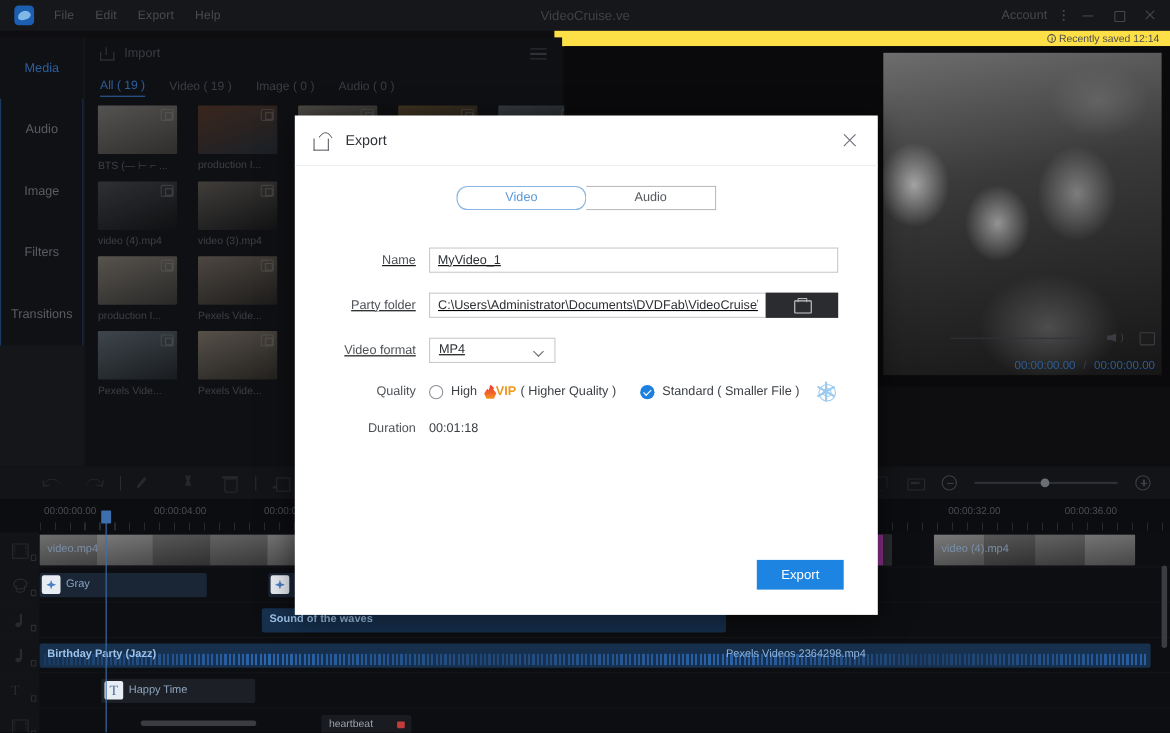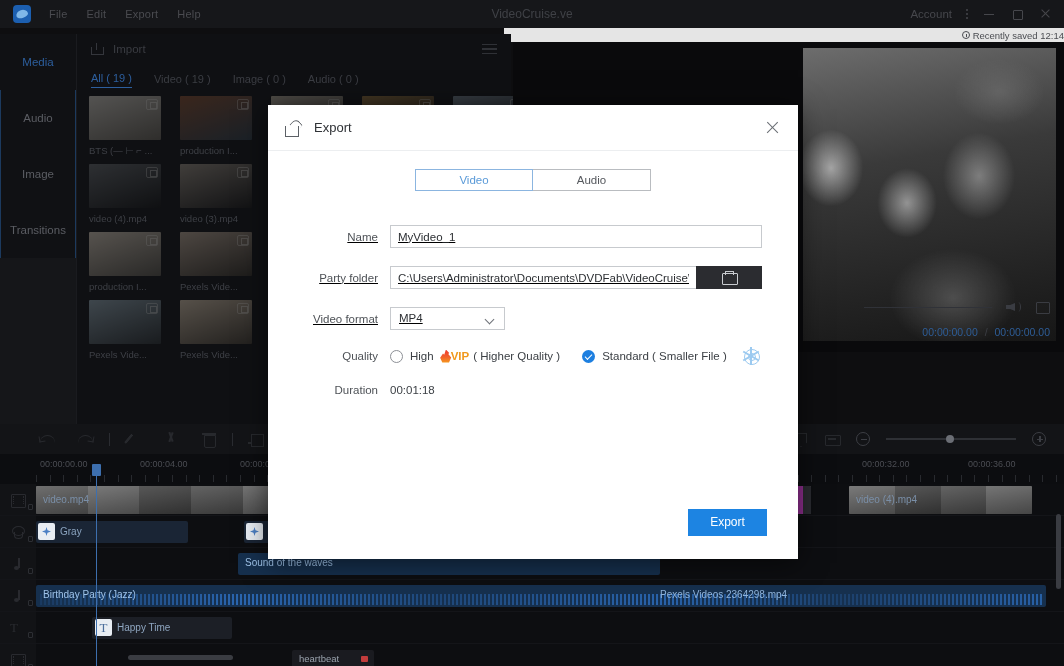--- a/index.html
+++ b/index.html
@@ -46,22 +46,22 @@
 
   .app-title {
     position: absolute; left: 0; top: 0; width: 1064px; height: 28px;
     line-height: 28px; text-align: center; font-size: 12px; color: #3f4146;
     pointer-events: none;
   }
 
   
   .savestrip {
     position: absolute; right: 0; top: 28px; width: 560px; height: 14px;
-    display: flex; align-items: center; justify-content: flex-end; 
-    background: #e5e5e5;
+    display: flex; align-items: center; justify-content: flex-end; padding-right: 10px;
+    background: #fde047;
   }
   .savestrip span { font-size: 9.5px; color: #4b4d52; }
   .clock-ic {
     width: 8px; height: 8px; border: 1px solid #4b4d52; border-radius: 50%;
     margin-right: 3px; position: relative;
   }
   .clock-ic::after { content:""; position:absolute; left:3px; top:1.5px; width:1px; height:3px; background:#4b4d52;}
 
   
   .leftnav {
@@ -211,21 +211,21 @@
   .clip { position:absolute; top:2px; height:28px; border-radius:1px; overflow:hidden; }
   .clip .clabel { position:absolute; left:7px; top:8px; font-size:10px; color:#7a8fa8; white-space:nowrap; }
   .vclip { background:#2b2c30; }
   .vclip .strip { position:absolute; inset:0; display:flex; }
   .vclip .strip i { flex:1; height:100%; display:block; }
   .fxclip { background:#1a2535; height:22px; top:5px; border-radius:2px; }
   .fxclip .fxic { position:absolute; left:2px; top:2px; width:17px; height:17px; background:#e8edf3; border-radius:2px; }
   .fxclip .fxic::after{content:"";position:absolute;left:4px;top:4px;width:9px;height:9px;background:#4b7fc4;clip-path:polygon(50% 0,61% 35%,100% 50%,61% 65%,50% 100%,39% 65%,0 50%,39% 35%);}
   .fxclip .clabel { left:24px; top:5px; color:#8aa3bf; }
   .aclip { background:#16304e; height:22px; top:5px; border-radius:2px; }
-  .aclip .clabel { top:4px; color:#9ec2e8; }
+  .aclip .clabel { top:4px; color:#9ec2e8;font-weight:bold; }
   .wave { position:absolute; left:4px; right:4px; bottom:2px; height:11px;
     background: repeating-linear-gradient(to right, #2e6fc0 0 2px, transparent 2px 4px);
     -webkit-mask-image: linear-gradient(to right, rgba(0,0,0,.2) 0%, rgba(0,0,0,1) 20%, rgba(0,0,0,.45) 40%, rgba(0,0,0,.95) 62%, rgba(0,0,0,.3) 80%, rgba(0,0,0,.9) 100%);
     mask-image: linear-gradient(to right, rgba(0,0,0,.2) 0%, rgba(0,0,0,1) 20%, rgba(0,0,0,.45) 40%, rgba(0,0,0,.95) 62%, rgba(0,0,0,.3) 80%, rgba(0,0,0,.9) 100%);
     opacity:.85;}
   .tclip { background:#1c1f26; height:22px; top:5px; border-radius:2px; }
   .tclip .tic { position:absolute; left:3px; top:2px; width:17px; height:17px; background:#e8edf3; border-radius:2px;
     color:#4b6e9c; font-family:"Liberation Serif",serif; font-size:13px; text-align:center; line-height:17px;}
   .tclip .clabel { left:25px; top:5px; color:#8fa6c0; }
   .hbclip { background:#1a1b20; height:18px; top:6px; border-radius:2px; }
@@ -250,21 +250,21 @@
   .dlg-title { font-size: 13px; color: #2f3236; }
   .dlg-close { margin-left:auto; width:18px; height:18px; position:relative; cursor:pointer; }
   .dlg-close::before, .dlg-close::after { content:""; position:absolute; left:1px; top:8px; width:15px; height:1.2px; background:#6a6e74;}
   .dlg-close::before{transform:rotate(45deg);} .dlg-close::after{transform:rotate(-45deg);}
 
   .segs { display:flex; justify-content:center; margin-top: 18px; }
   .seg {
     width: 118px; height: 22px; line-height: 20px; text-align:center;
     font-size: 11.5px; border:1px solid #b9bcc0; color:#55585d; background:#fff; cursor:pointer;
   }
-  .seg.active { border-color:#8bb5e0; color:#5a9ad8; border-right:1px solid #8bb5e0; }
+  .seg.active { border-color:#8bb5e0; color:#5a9ad8; border-right:1px solid #8bb5e0;border-radius:10px; }
   .seg + .seg { border-left: none; }
 
   .form { margin-top: 34px; padding: 0 0 0 0; }
   .frow { display:flex; align-items:center; margin-bottom: 18px; text-decoration: underline; }
   .flabel { width: 122px; text-align:right; font-size: 11.5px; color: #4e5257; padding-right: 12px; }
   .finput {
     width: 372px; height: 23px; border:1px solid #c7cace; background:#fff;
     font-size: 11.5px; color:#2c2f33; padding: 0 7px; line-height:21px; outline:none;
     font-family:"Liberation Sans", sans-serif;
   }
@@ -357,20 +357,23 @@
   <div class="leftnav">
     <div class="nav-item active">
       <span>Media</span>
     </div>
     <div class="nav-rest">
       <div class="nav-item">
         <span>Audio</span>
       </div>
       <div class="nav-item">
         <span>Image</span>
+      </div>
+      <div class="nav-item">
+        <span>Filters</span>
       </div>
       <div class="nav-item">
         <span>Transitions</span>
       </div>
     </div>
   </div>
 
   <div class="mediapanel">
     <div class="import-row">
       <div class="import-ic"></div>

